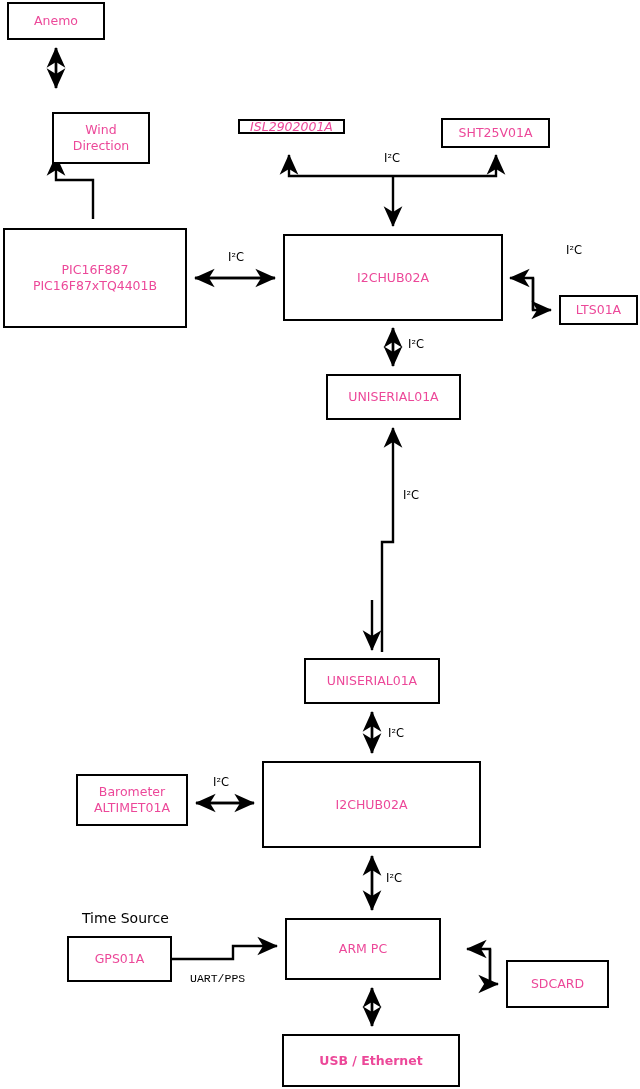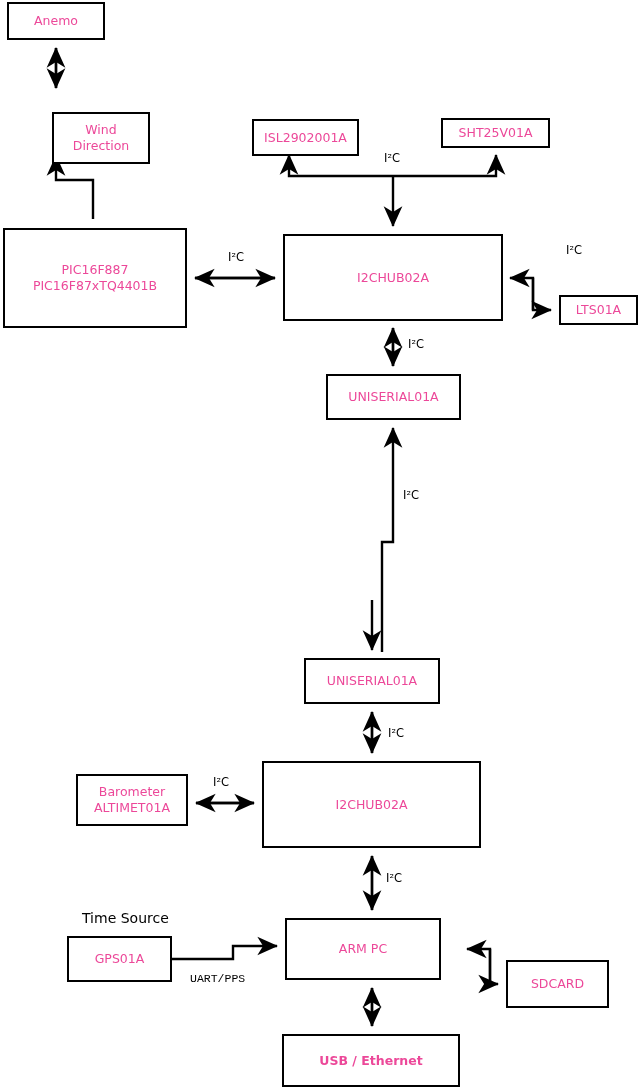--- a/index.html
+++ b/index.html
@@ -120,21 +120,21 @@
   <div class="node" style="left:7px; top:112px; width:98px; height:52px;margin-left:45px;">
     <span class="lbl">Wind
 Direction</span>
   </div>
 
   <div class="node" style="left:3px; top:228px; width:184px; height:100px;align-items:center;">
     <span class="lbl">PIC16F887
 PIC16F87xTQ4401B</span>
   </div>
 
-  <div class="node" style="left:252px; top:119px; width:107px; height:37px;">
+  <div class="node" style="left:238px; top:119px; width:107px; height:15px;font-style:italic;">
     <span class="lbl">ISL2902001A</span>
   </div>
 
   <div class="node" style="left:441px; top:118px; width:109px; height:30px;">
     <span class="lbl">SHT25V01A</span>
   </div>
 
   <div class="node" style="left:283px; top:234px; width:220px; height:87px;">
     <span class="lbl">I2CHUB02A</span>
   </div>

